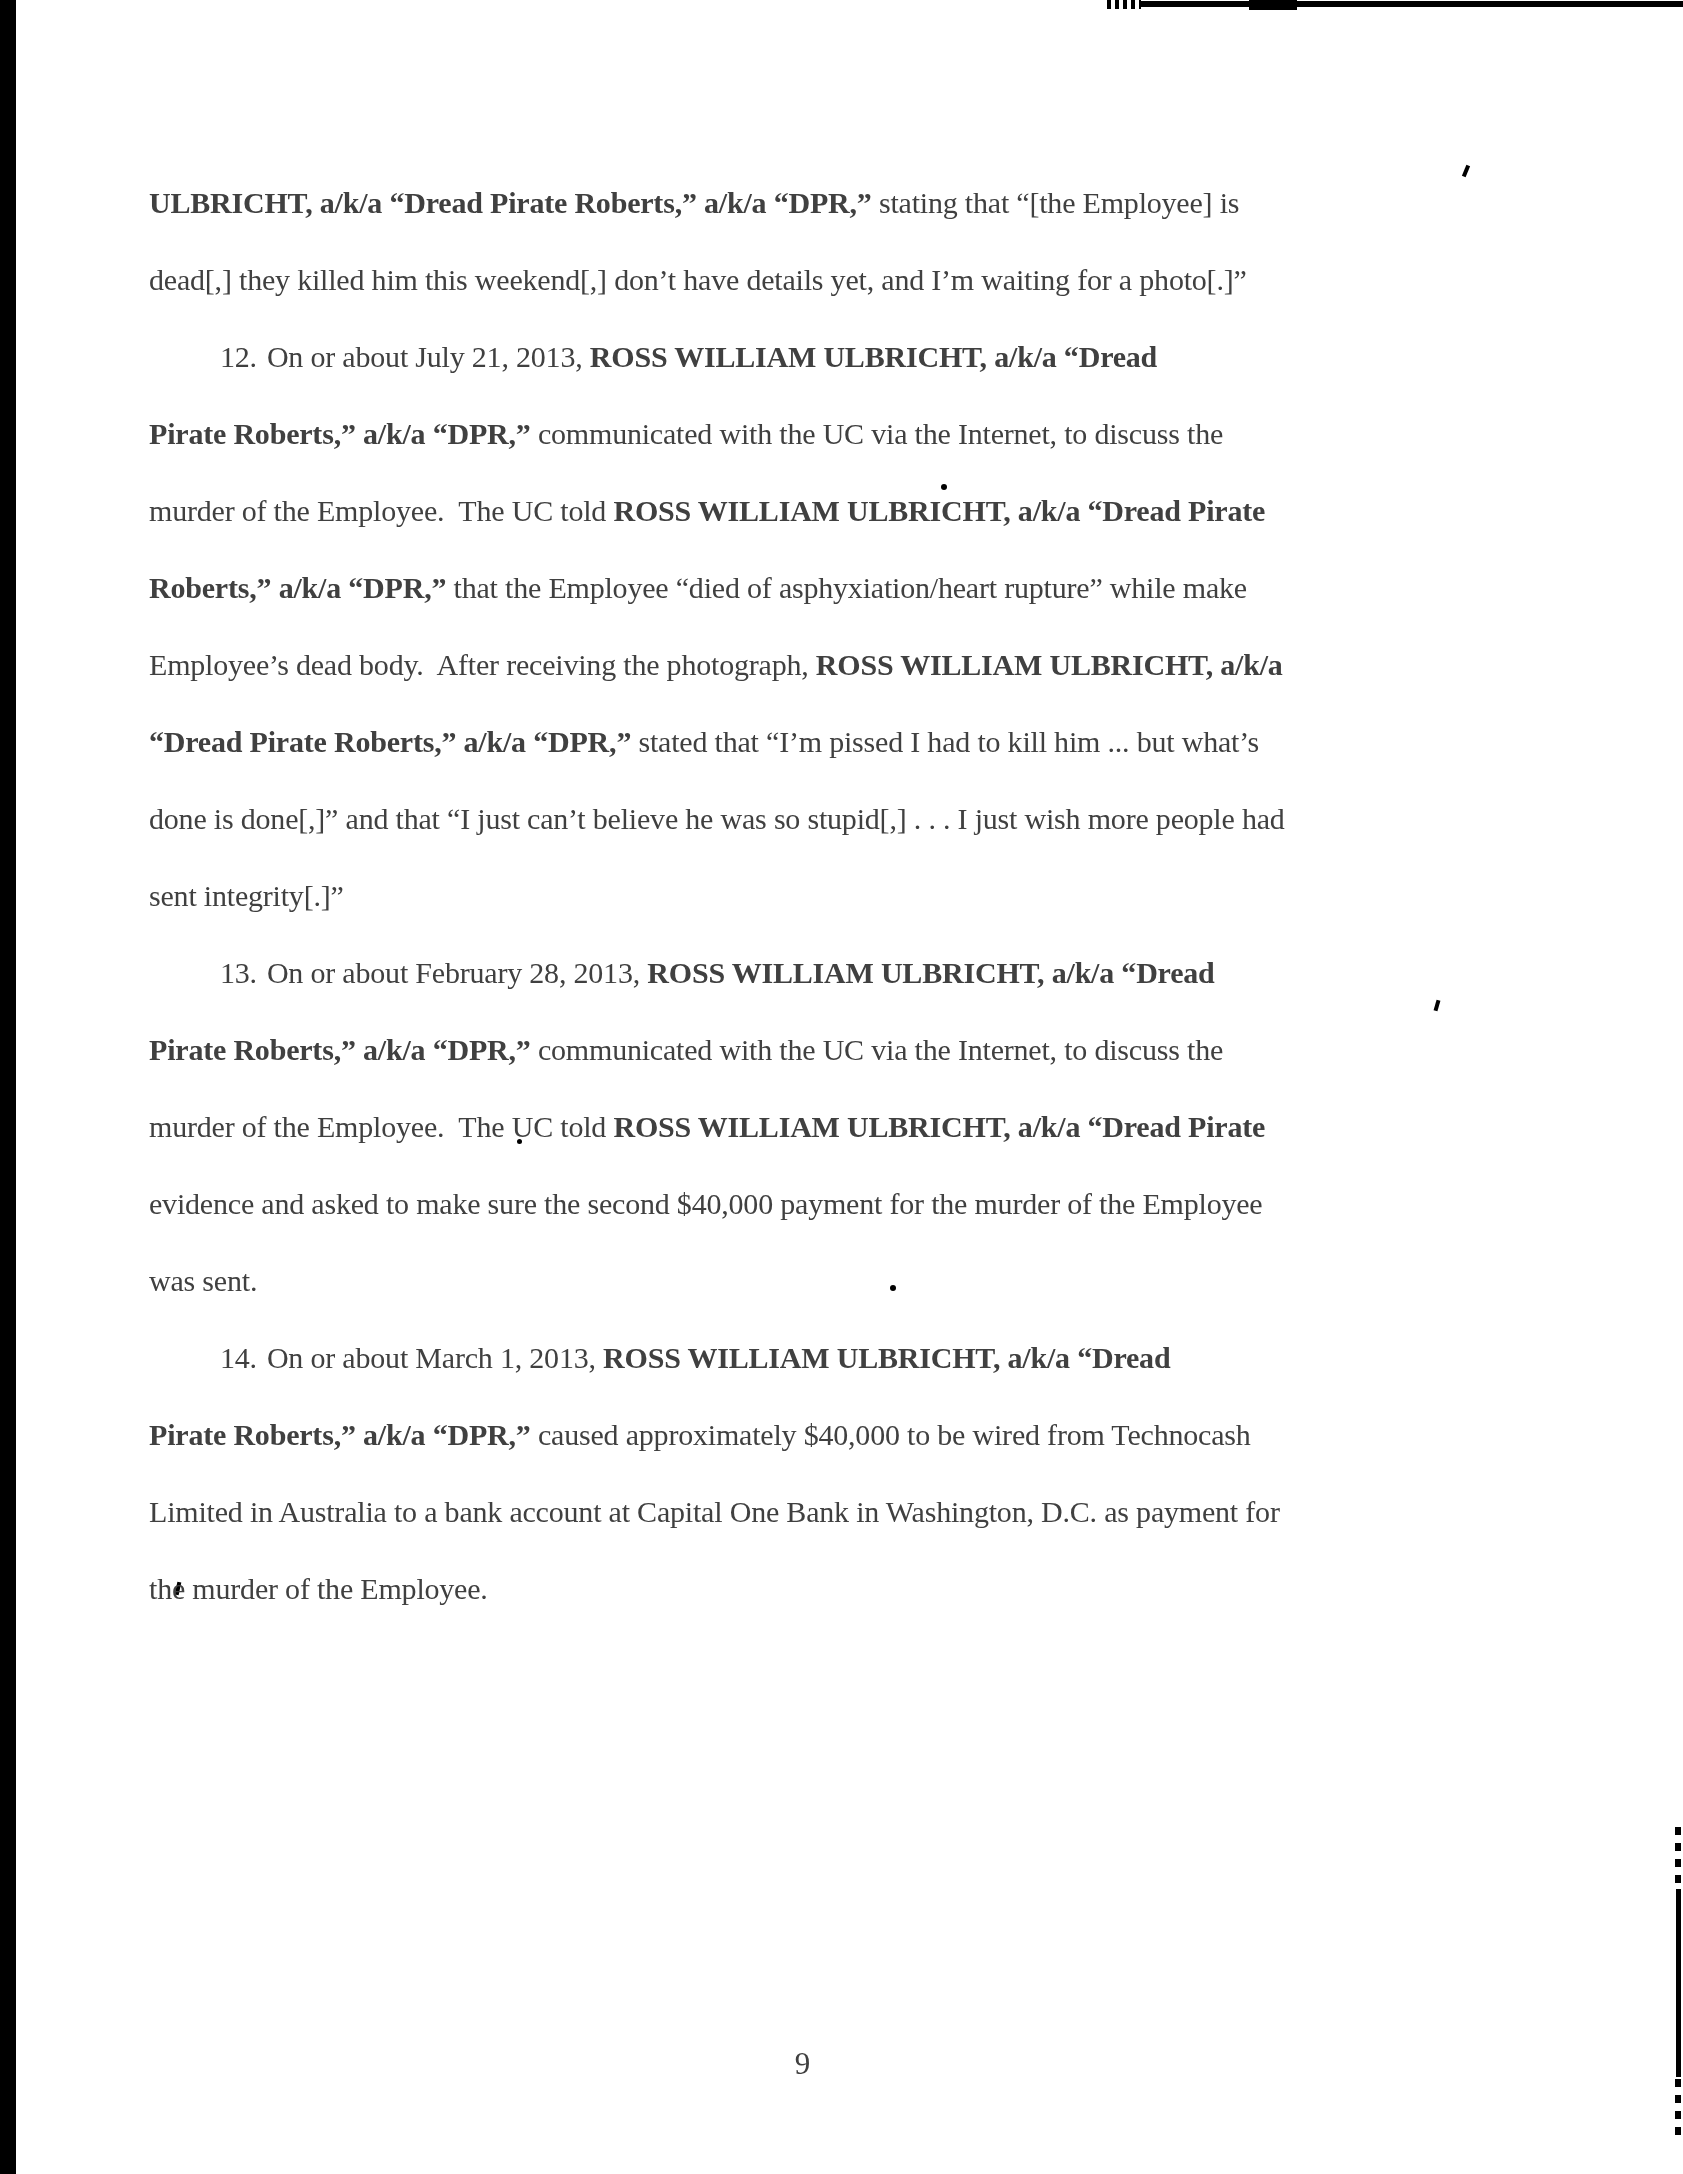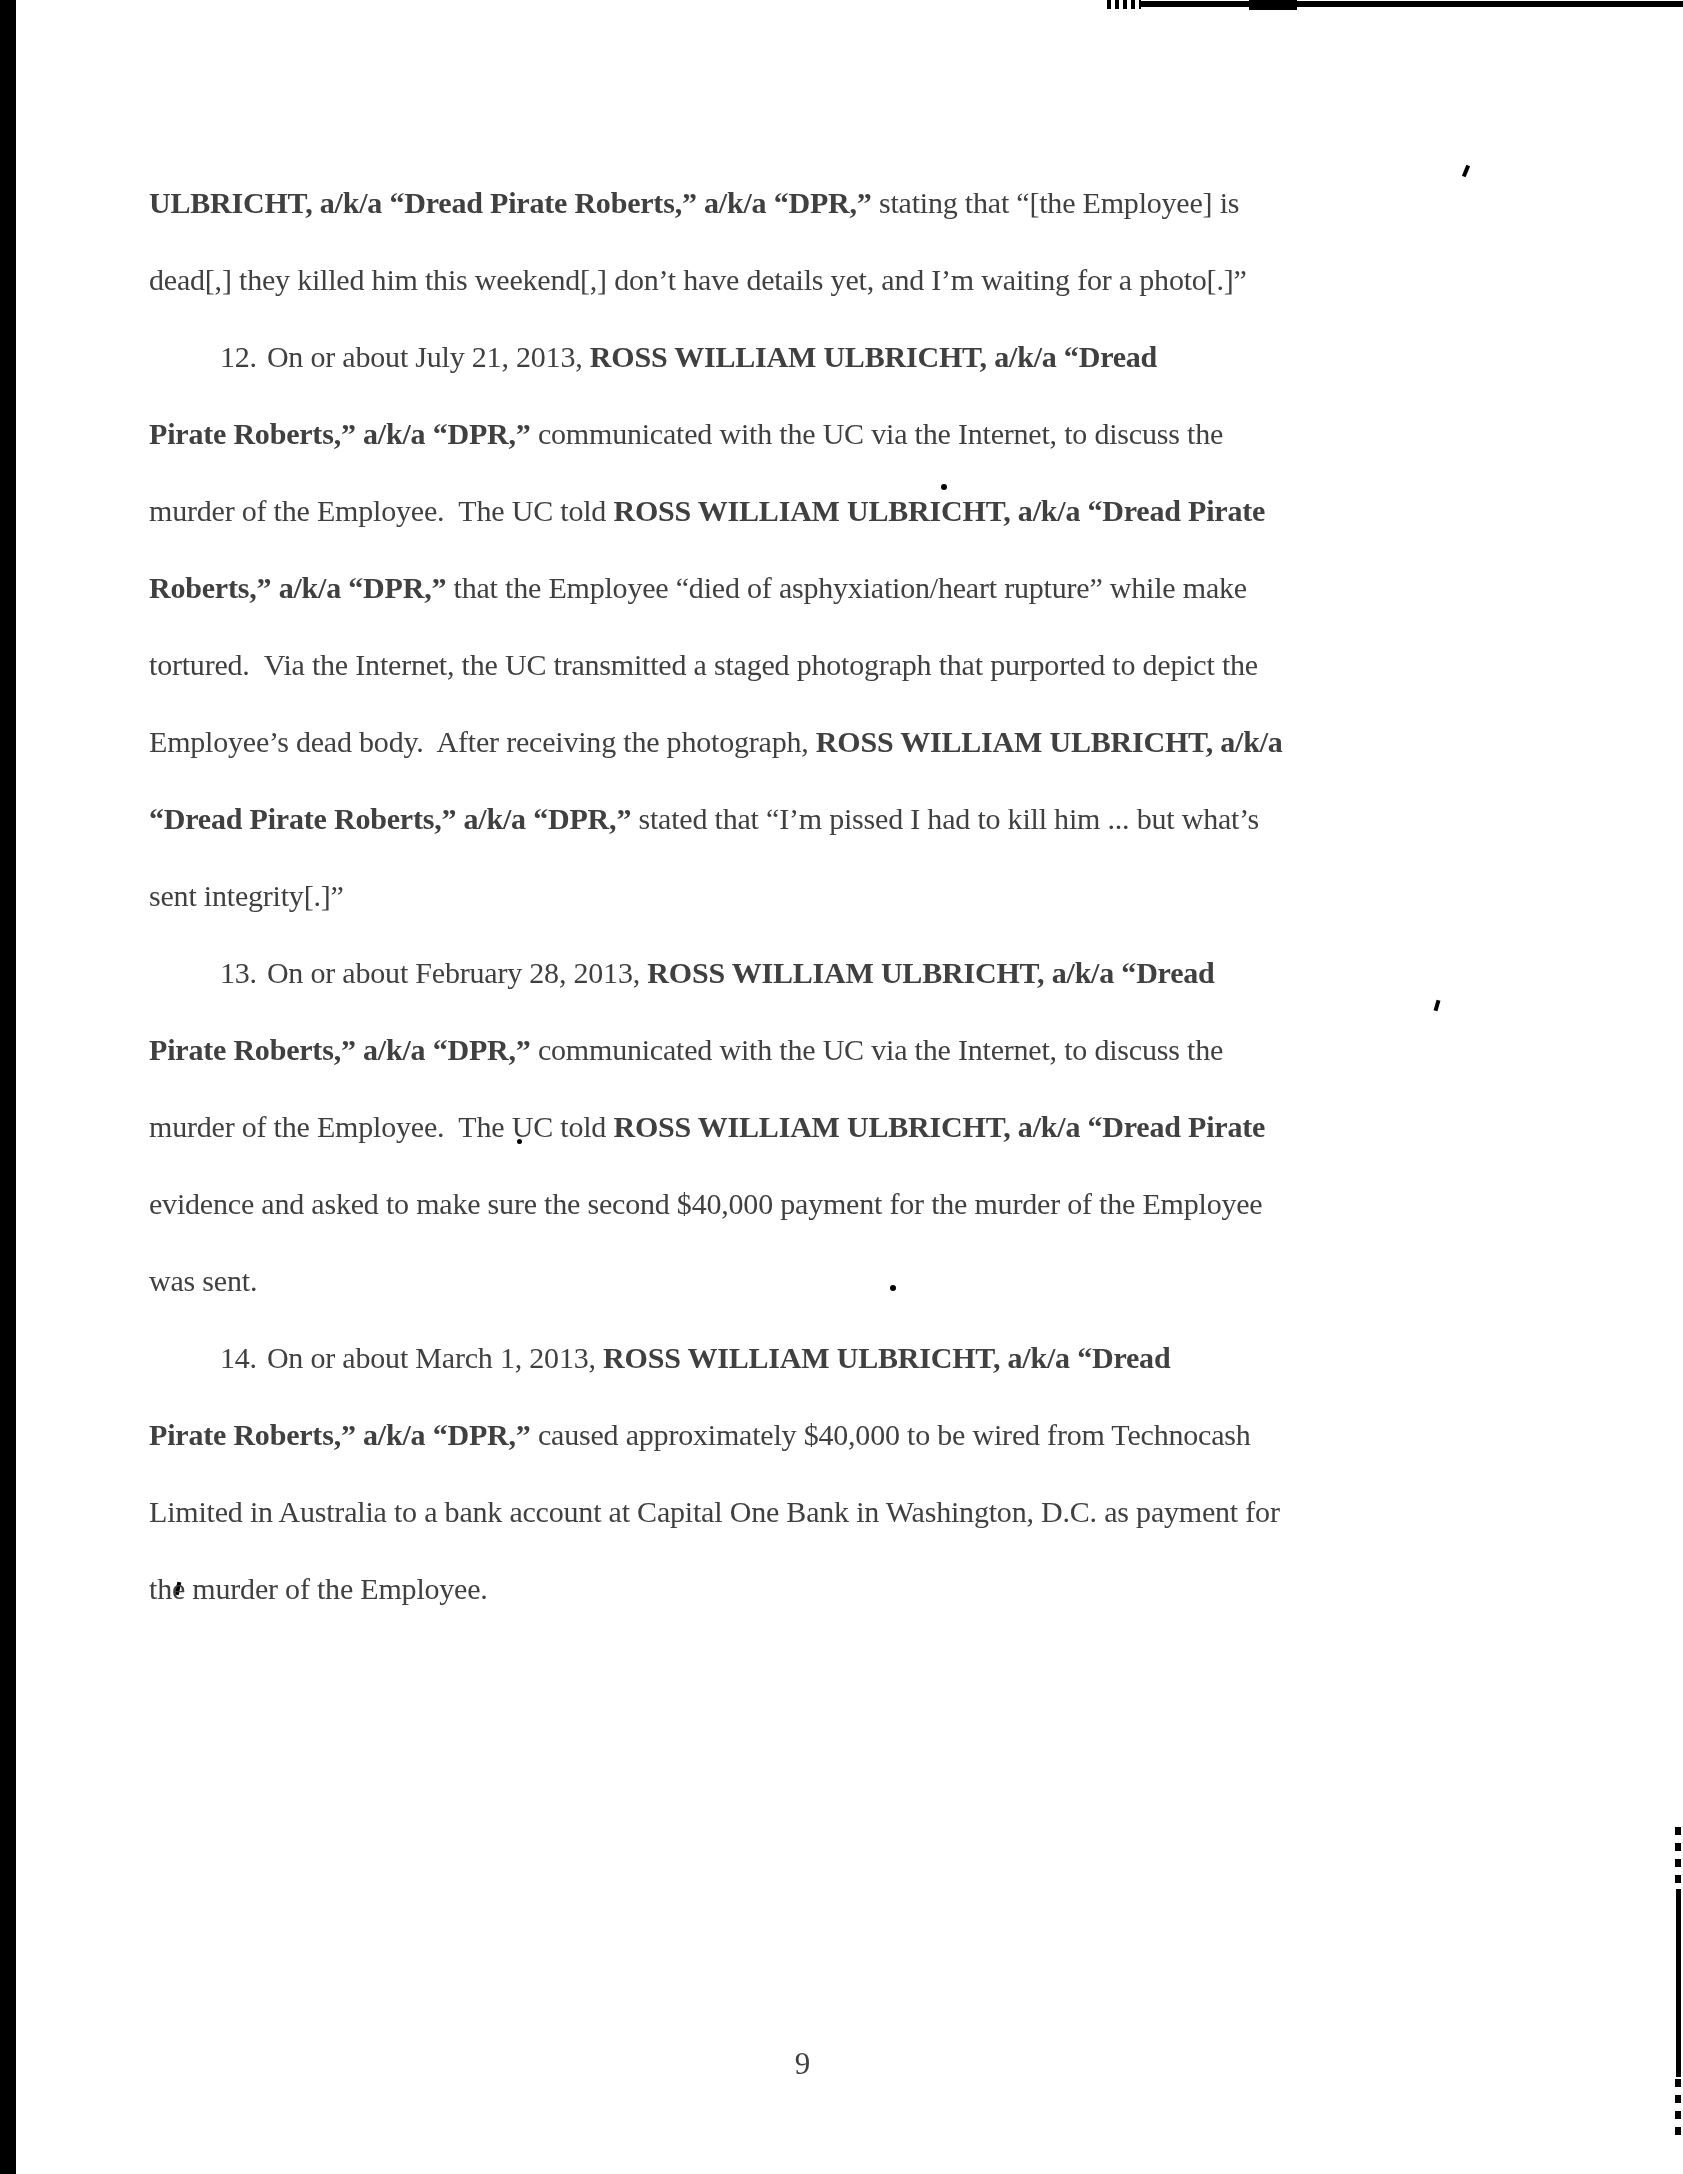--- a/index.html
+++ b/index.html
@@ -112,23 +112,23 @@
   <div class="speck speck-comma-2"></div>
   <div class="speck speck-dot-3"></div>
 
   <div class="text-block">
       <div class="line"><span class="bold">ULBRICHT, a/k/a “Dread Pirate Roberts,” a/k/a “DPR,”</span><span class="regular"> stating that “[the Employee] is</span></div>
       <div class="line"><span class="regular">dead[,] they killed him this weekend[,] don’t have details yet, and I’m waiting for a photo[.]”</span></div>
       <div class="line indent"><span class="regular tabbed">12.</span><span class="regular">On or about July 21, 2013, </span><span class="bold">ROSS WILLIAM ULBRICHT, a/k/a “Dread</span></div>
       <div class="line"><span class="bold">Pirate Roberts,” a/k/a “DPR,”</span><span class="regular"> communicated with the UC via the Internet, to discuss the</span></div>
       <div class="line"><span class="regular">murder of the Employee.  The UC told </span><span class="bold">ROSS WILLIAM ULBRICHT, a/k/a “Dread Pirate</span></div>
       <div class="line"><span class="bold">Roberts,” a/k/a “DPR,”</span><span class="regular"> that the Employee “died of asphyxiation/heart rupture” while make</span></div>
-      <div class="line"><span class="regular">tortured.  Via the Internet, the UC transmitted a staged photograph that purported to depict the</span></div>
       <div class="line"><span class="regular">Employee’s dead body.  After receiving the photograph, </span><span class="bold">ROSS WILLIAM ULBRICHT, a/k/a</span></div>
       <div class="line"><span class="bold">“Dread Pirate Roberts,” a/k/a “DPR,”</span><span class="regular"> stated that “I’m pissed I had to kill him ... but what’s</span></div>
+      <div class="line"><span class="regular">done is done[,]” and that “I just can’t believe he was so stupid[,] . . . I just wish more people had</span></div>
       <div class="line"><span class="regular">sent integrity[.]”</span></div>
       <div class="line indent"><span class="regular tabbed">13.</span><span class="regular">On or about February 28, 2013, </span><span class="bold">ROSS WILLIAM ULBRICHT, a/k/a “Dread</span></div>
       <div class="line"><span class="bold">Pirate Roberts,” a/k/a “DPR,”</span><span class="regular"> communicated with the UC via the Internet, to discuss the</span></div>
       <div class="line"><span class="regular">murder of the Employee.  The UC told </span><span class="bold">ROSS WILLIAM ULBRICHT, a/k/a “Dread Pirate</span></div>
       <div class="line"><span class="regular">evidence and asked to make sure the second $40,000 payment for the murder of the Employee</span></div>
       <div class="line"><span class="regular">was sent.</span></div>
       <div class="line indent"><span class="regular tabbed">14.</span><span class="regular">On or about March 1, 2013, </span><span class="bold">ROSS WILLIAM ULBRICHT, a/k/a “Dread</span></div>
       <div class="line"><span class="bold">Pirate Roberts,” a/k/a “DPR,”</span><span class="regular"> caused approximately $40,000 to be wired from Technocash</span></div>
       <div class="line"><span class="regular">Limited in Australia to a bank account at Capital One Bank in Washington, D.C. as payment for</span></div>
       <div class="line"><span class="regular">the murder of the Employee.</span></div>

